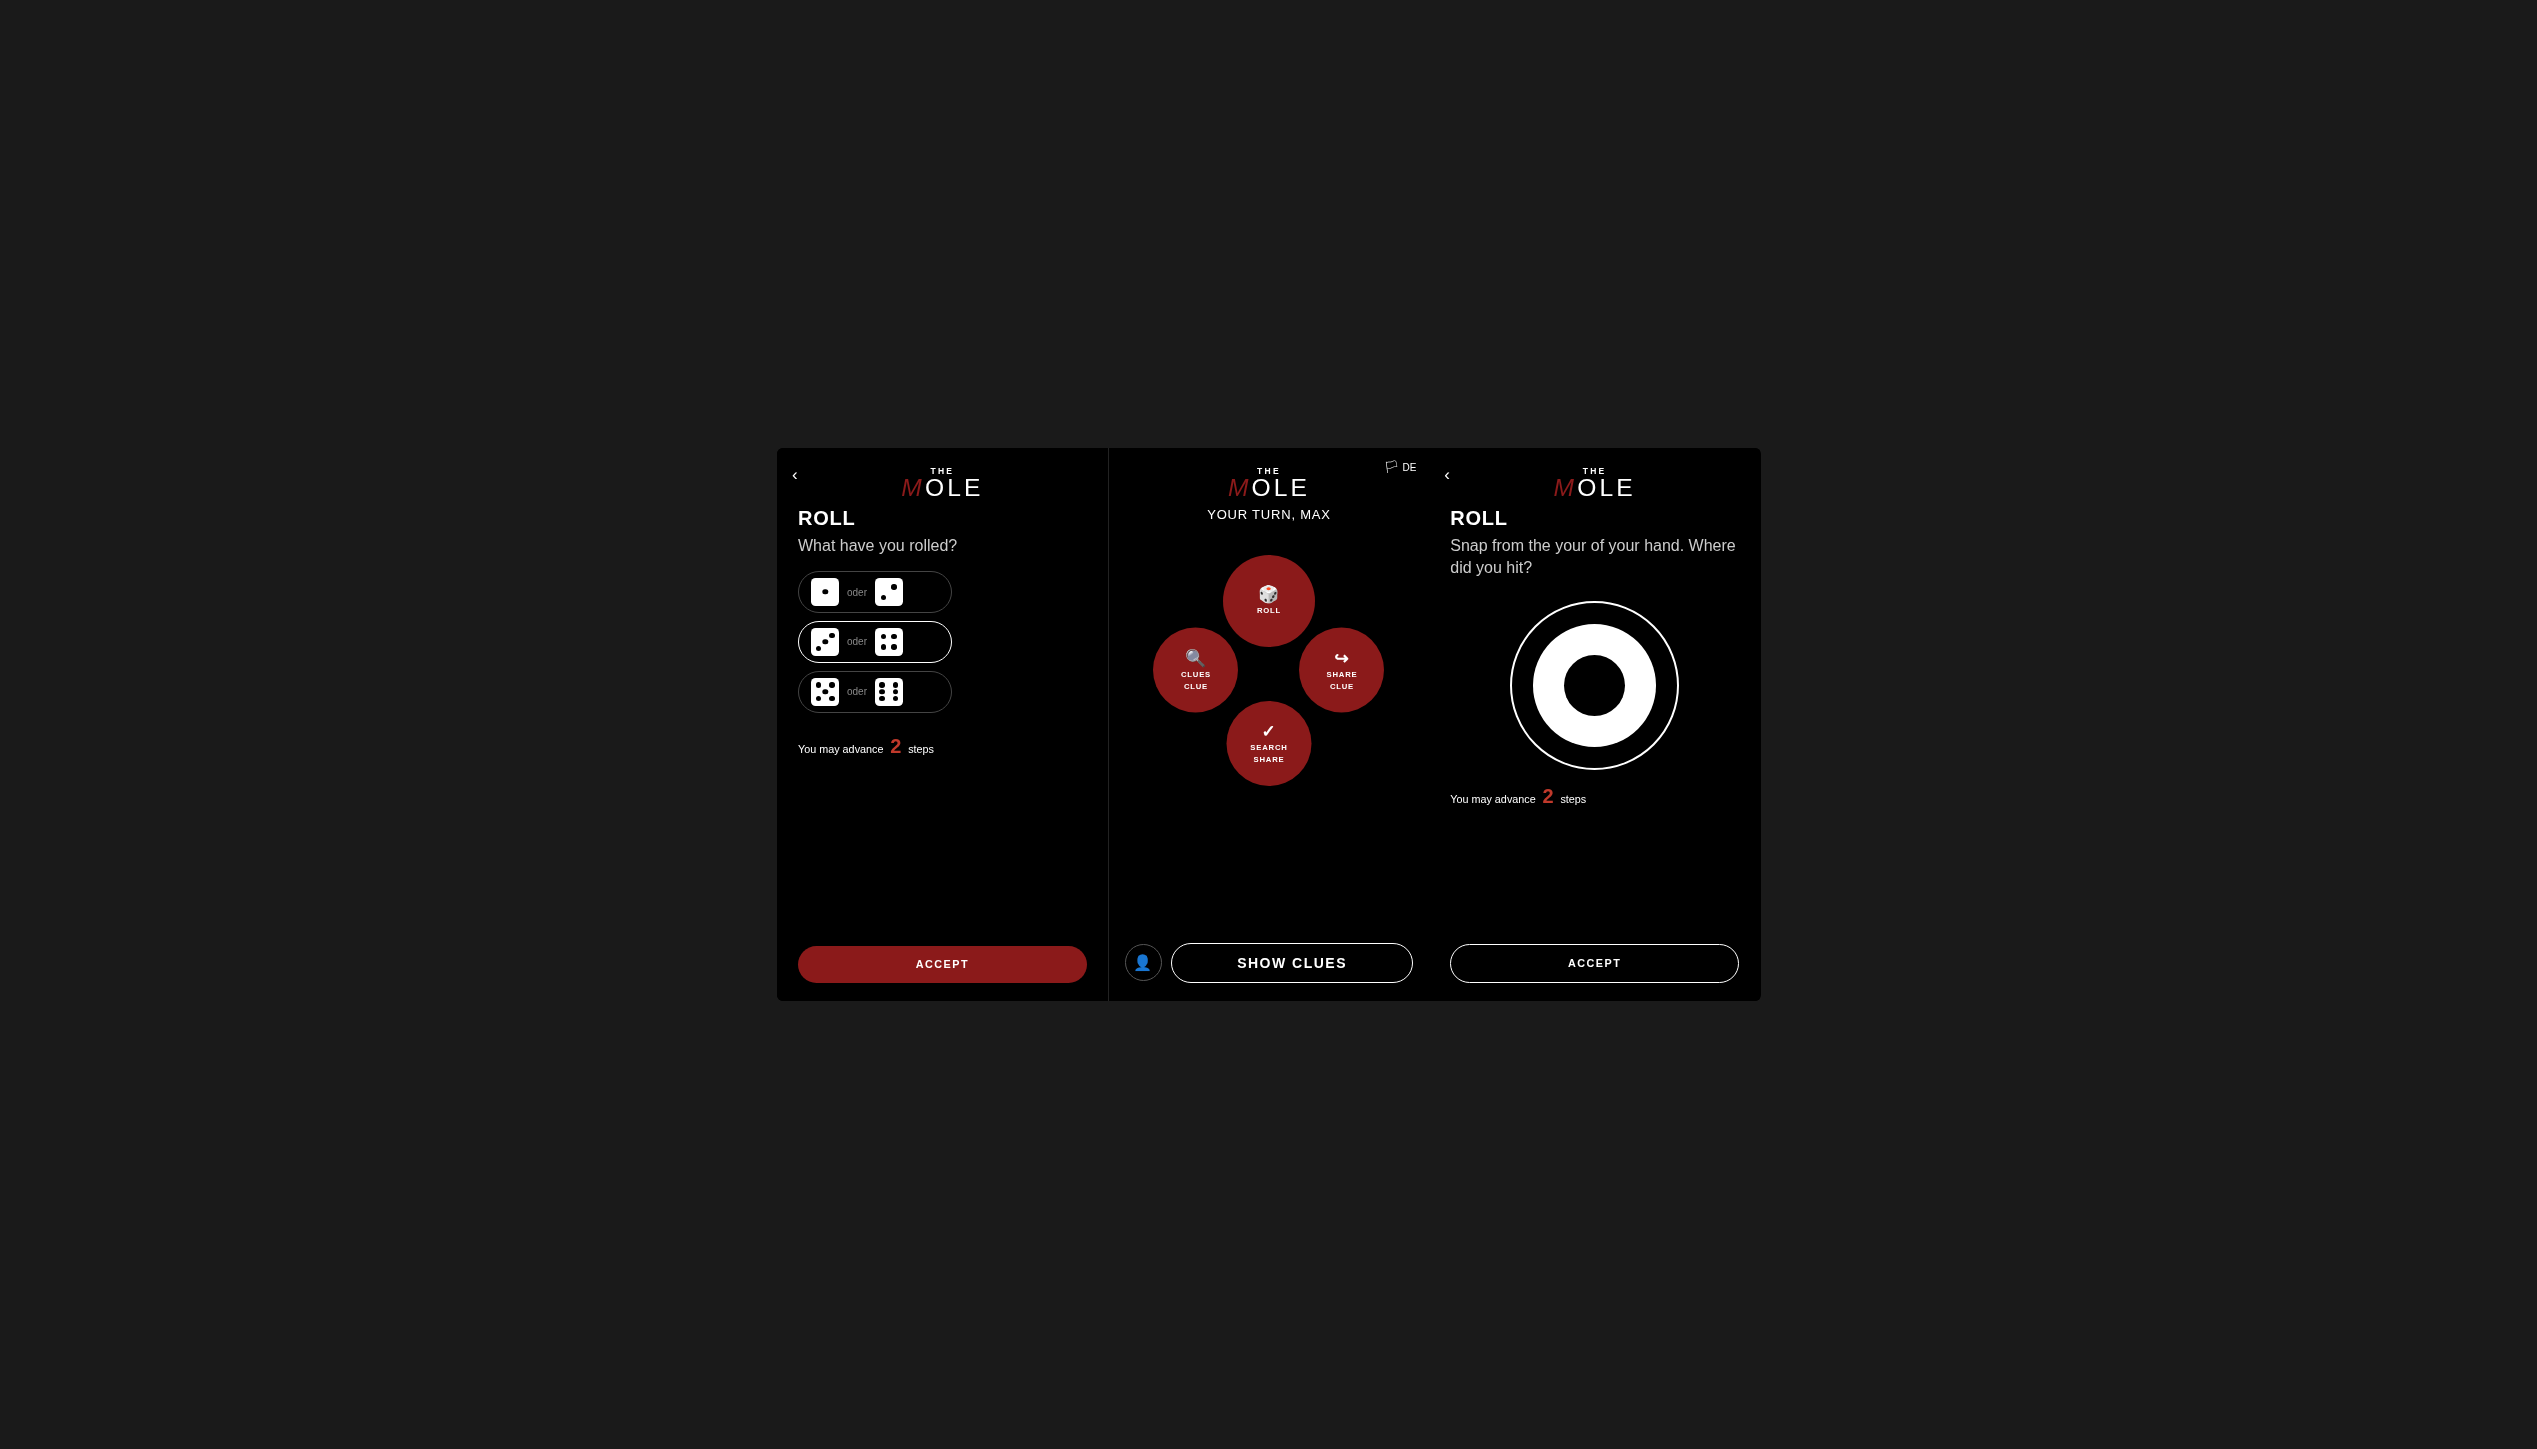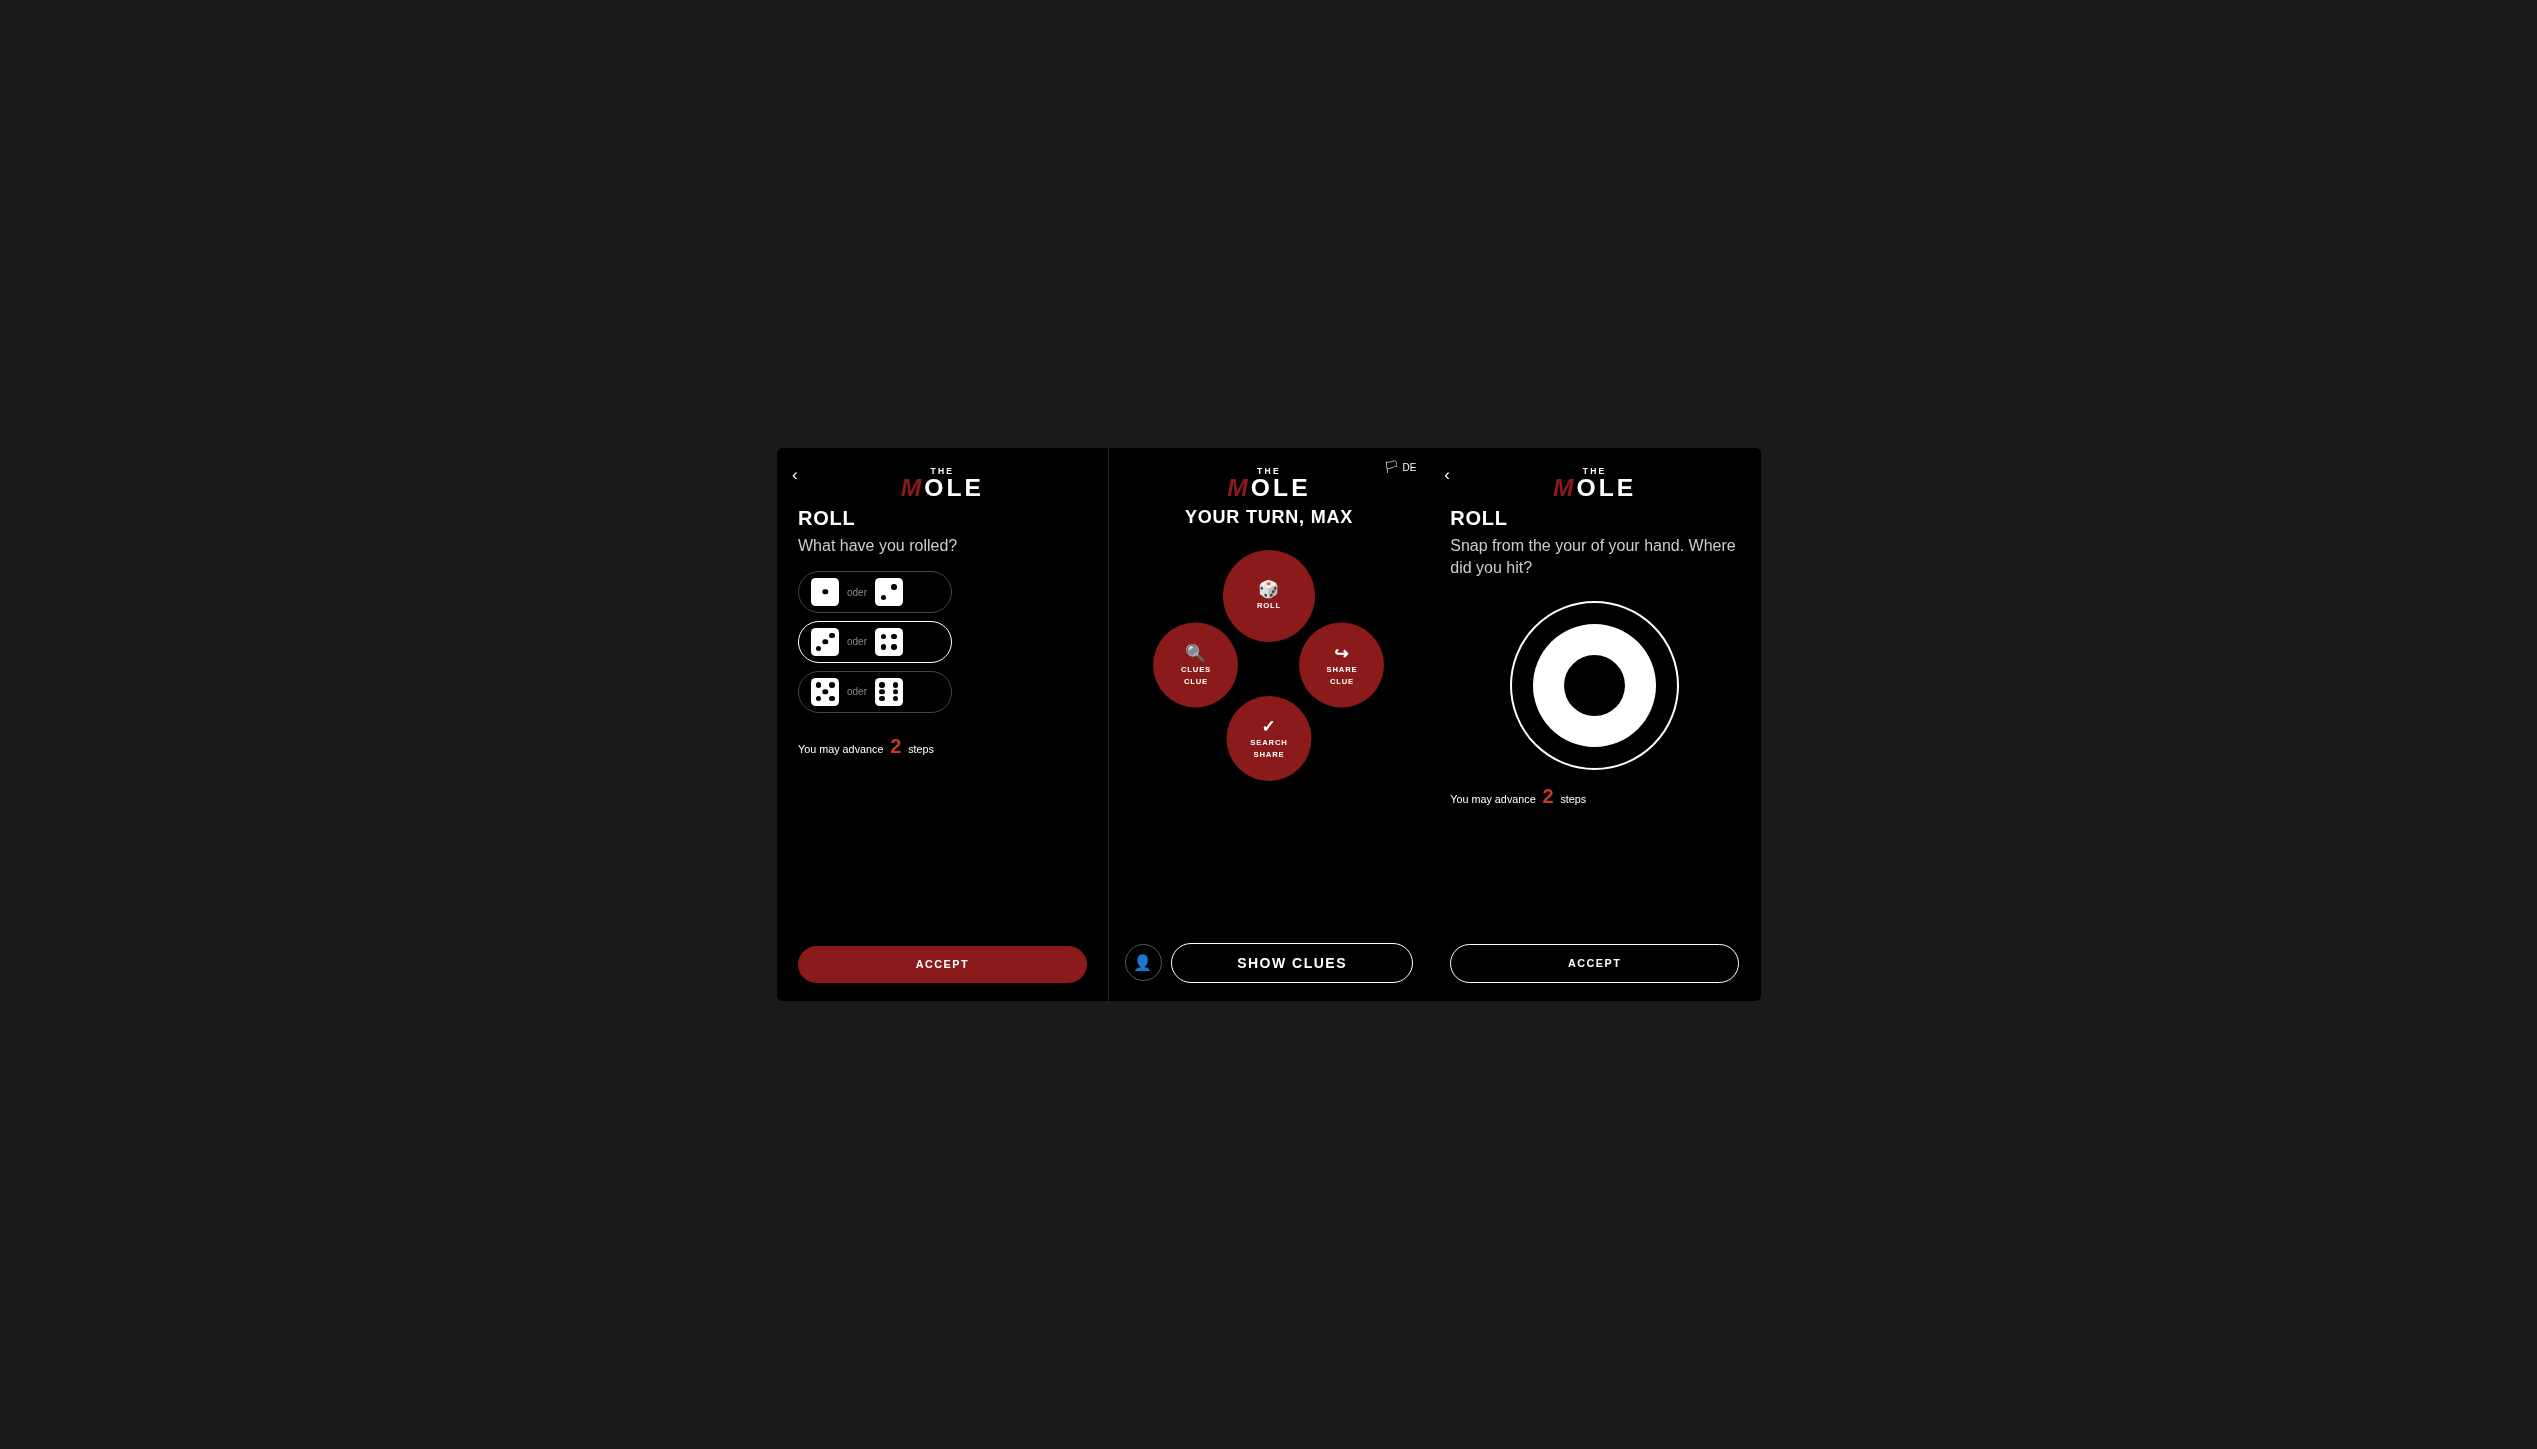--- a/index.html
+++ b/index.html
@@ -52,21 +52,21 @@
     }
     .logo-the {
       color: #fff;
       font-size: 8.5px;
       font-weight: 700;
       letter-spacing: 2.3px;
       margin-bottom: 0;
     }
     .logo-mole {
       font-size: 24.6px;
-      font-weight: 700;
+      font-weight: 400;
       color: #fff;
       letter-spacing: 3.1px;
       line-height: 1;
     }
     .logo-mole .m-letter {
       color: #8b1a1a;
       font-style: italic;
     }
 
     
@@ -209,25 +209,25 @@
     .middle-panel {
       flex: 1;
       background: #000;
       display: flex;
       flex-direction: column;
       align-items: center;
       padding: 18.4px 15.4px;
       position: relative;
     }
     .middle-title {
-      font-size: 18px;
-      font-weight: 700;
+      font-size: 13px;
+      font-weight: 400;
       color: #fff;
       letter-spacing: 0.8px;
-      margin-bottom: 14px;
+      margin-bottom: 25px;
       text-align: center;
     }
 
     
     .actions-container {
       position: relative;
       width: 231px;
       height: 231px;
       margin-top: 7.7px;
     }

